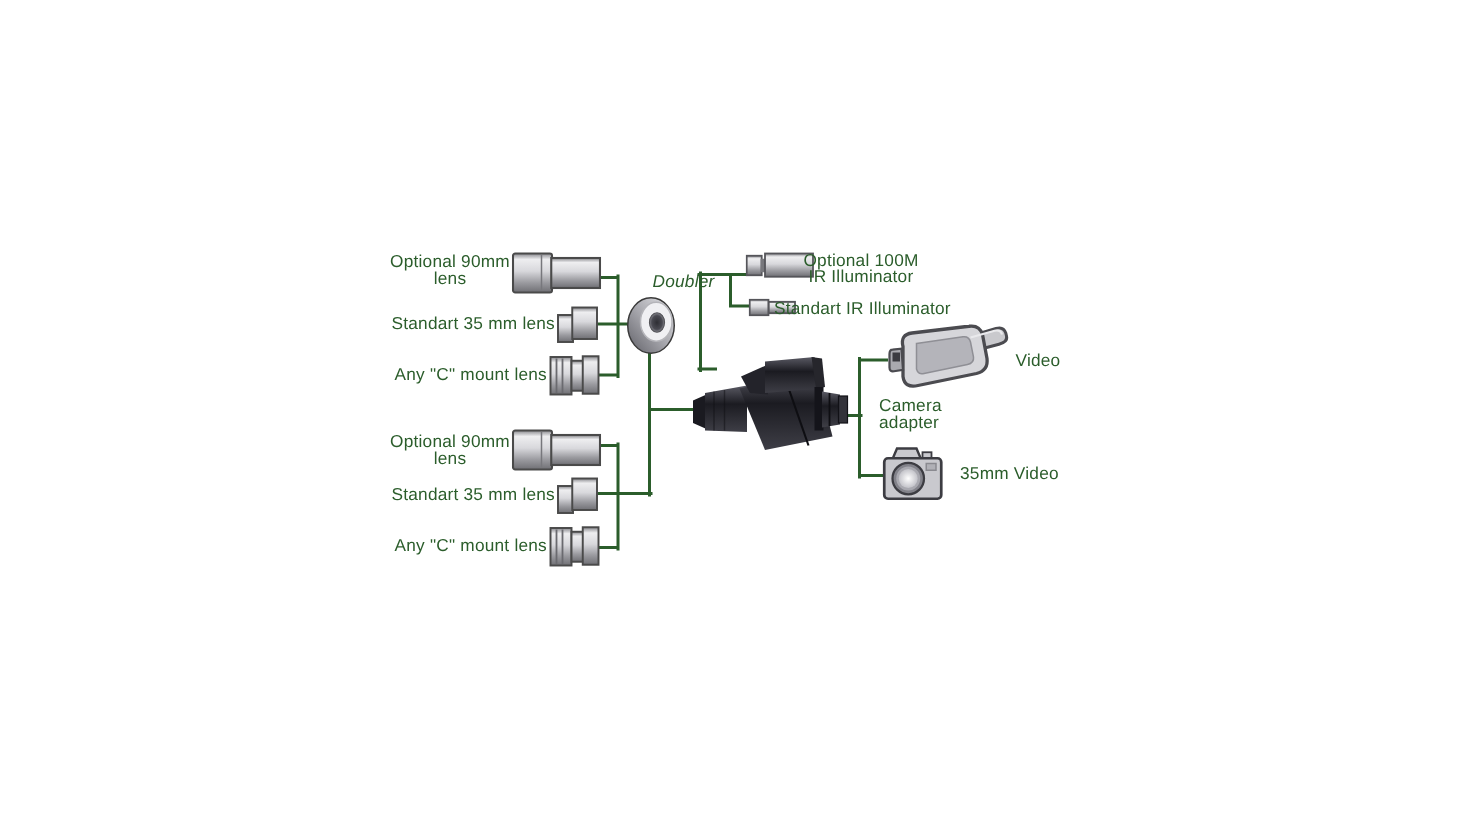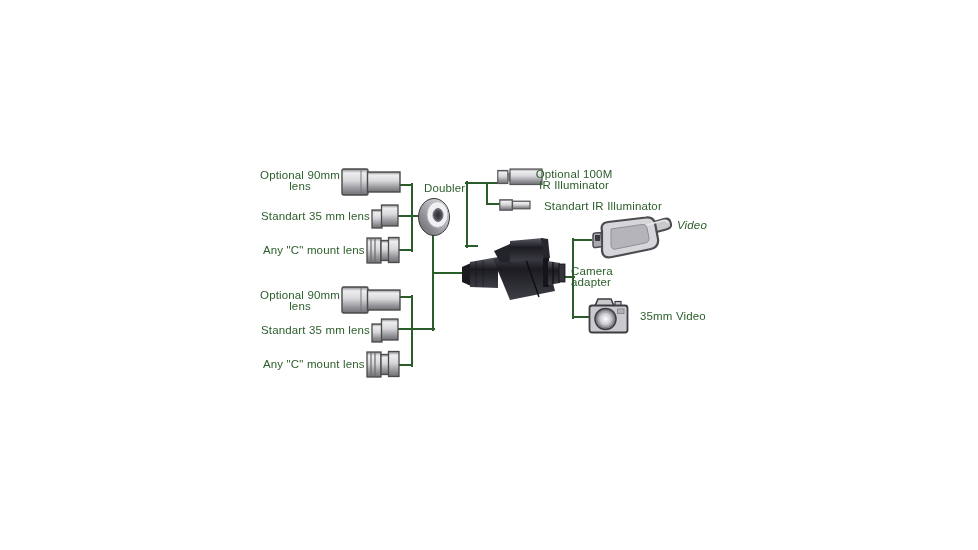--- a/index.html
+++ b/index.html
@@ -84,21 +84,21 @@
   <div class="icon" style="left:366px; top:236px;">
     <svg width="34" height="28" viewBox="0 0 34 28">
       <rect x="1" y="2" width="14" height="25" fill="url(#gMetal)" stroke="#4a4a4a" stroke-width="1.3"></rect>
       <line x1="5" y1="3" x2="5" y2="26" stroke="#6a6a6f" stroke-width="1.2"></line>
       <line x1="9" y1="3" x2="9" y2="26" stroke="#6a6a6f" stroke-width="1.2"></line>
       <rect x="15" y="4.5" width="8" height="20" fill="url(#gMetal)" stroke="#4a4a4a" stroke-width="1.3"></rect>
       <rect x="22.5" y="1.5" width="10.5" height="25" fill="url(#gMetal)" stroke="#4a4a4a" stroke-width="1.3"></rect>
     </svg>
   </div>
 
-  <div class="lbl" style="left:424px; top:183px;">Doubler</div>
+  <div class="lbl" style="left:435px; top:183px;font-style:italic;">Doubler</div>
   <div class="icon" style="left:417px; top:197px;">
     <svg width="36" height="40" viewBox="0 0 36 40">
       <ellipse cx="17" cy="20" rx="15.5" ry="18.5" fill="url(#gDoubler)" stroke="#3a3a3a" stroke-width="1"></ellipse>
       <ellipse cx="20.5" cy="17.5" rx="10.5" ry="13" fill="#f0f0f3" stroke="#b5b5ba" stroke-width="1"></ellipse>
       <ellipse cx="21" cy="18" rx="5" ry="6.5" fill="url(#gHole)" stroke="#55555a" stroke-width="0.8"></ellipse>
     </svg>
   </div>
 
   <div class="lbl center" style="left:257px; top:290px; width:86px;">
     <div>Optional 90mm</div>
@@ -141,21 +141,21 @@
     <div>Optional 100M</div>
     <div>IR Illuminator</div>
   </div>
 
   <div class="icon" style="left:499px; top:199px;">
     <svg width="32" height="12" viewBox="0 0 32 12">
       <rect x="0.8" y="0.8" width="12.5" height="10.4" fill="url(#gMetal)" stroke="#55555a" stroke-width="1.2"></rect>
       <rect x="13.5" y="2.2" width="17.5" height="7.6" fill="url(#gMetal)" stroke="#55555a" stroke-width="1.2"></rect>
     </svg>
   </div>
-  <div class="lbl" style="left:544px; top:201px;">Standart IR Illuminator</div>
+  <div class="lbl" style="left:516px; top:201px;">Standart IR Illuminator</div>
 
   <div class="icon" style="left:460px; top:236px;">
     <svg width="108" height="66" viewBox="0 0 108 66">
       <polygon points="2,31 11,27 11,50 2,46" fill="#1a1a20"></polygon>
       <polygon points="10,26 38,21 38,52 10,51" fill="url(#gScope)"></polygon>
       <line x1="16" y1="25" x2="16" y2="51" stroke="#101014" stroke-width="1" opacity="0.5"></line>
       <line x1="23" y1="24" x2="23" y2="51" stroke="#101014" stroke-width="1" opacity="0.5"></line>
       <polygon points="33,23 84,12 95,55 50,64" fill="url(#gScope)"></polygon>
       <line x1="63" y1="15" x2="79" y2="61" stroke="#0e0e12" stroke-width="1.4"></line>
       <polygon points="34,15 52,7 52,27 40,26" fill="#23232a"></polygon>
@@ -171,23 +171,23 @@
   <div class="icon" style="left:589px; top:214px;">
     <svg width="84" height="46" viewBox="0 0 84 46">
       <path d="M55,11 L75,5 Q80,3.5 81.5,8 L82,10 Q83,14 77,15.5 L60,20 Z" fill="#c9c9cd" stroke="#4b4b50" stroke-width="2"></path>
       <path d="M13,17 Q11,9 19,8 L57,3.5 Q64,2.5 66,9 L69,25 Q70,33 62,35 L23,43 Q14,45 13,37 Z" fill="#d6d6da" stroke="#4b4b50" stroke-width="2.2" stroke-linejoin="round"></path>
       <path d="M22,15 L53,10.5 Q57,10 58,14 L60,24 Q60.5,28 56,29 L27,35 Q23,36 22,32 Z" fill="#b4b4ba" stroke="#8f8f95" stroke-width="1"></path>
       <path d="M6,19 Q4,19 4,22 L4,31 Q4,34 7,33.5 L13,32.5 L12,18.5 Z" fill="#a9a9af" stroke="#4b4b50" stroke-width="1.5"></path>
       <rect x="6" y="21" width="5" height="6" fill="#3a3a40"></rect>
       <path d="M58,11 L74,6.5 Q78,5.5 79,9" fill="none" stroke="#e9e9ec" stroke-width="1.5"></path>
     </svg>
   </div>
-  <div class="lbl" style="left:677px; top:220px;font-style:italic;">Video</div>
-
-  <div class="lbl" style="left:571px; top:266px;">
+  <div class="lbl" style="left:677px; top:236px;">Video</div>
+
+  <div class="lbl" style="left:586px; top:266px;">
     <div>Camera</div>
     <div>adapter</div>
   </div>
 
   <div class="icon" style="left:588px; top:295px;">
     <svg width="42" height="42" viewBox="0 0 42 42">
       <path d="M10,4 L23,4 L26,11 L7,11 Z" fill="#c9c9ce" stroke="#3c3c42" stroke-width="1.6"></path>
       <rect x="27" y="6.5" width="6" height="4.5" fill="#c9c9ce" stroke="#3c3c42" stroke-width="1.2"></rect>
       <rect x="1.5" y="10.5" width="38" height="27" rx="2.5" fill="#c9c9ce" stroke="#3c3c42" stroke-width="1.8"></rect>
       <rect x="29.5" y="14" width="6.5" height="4.5" fill="#b0b0b6" stroke="#8a8a90" stroke-width="1"></rect>

